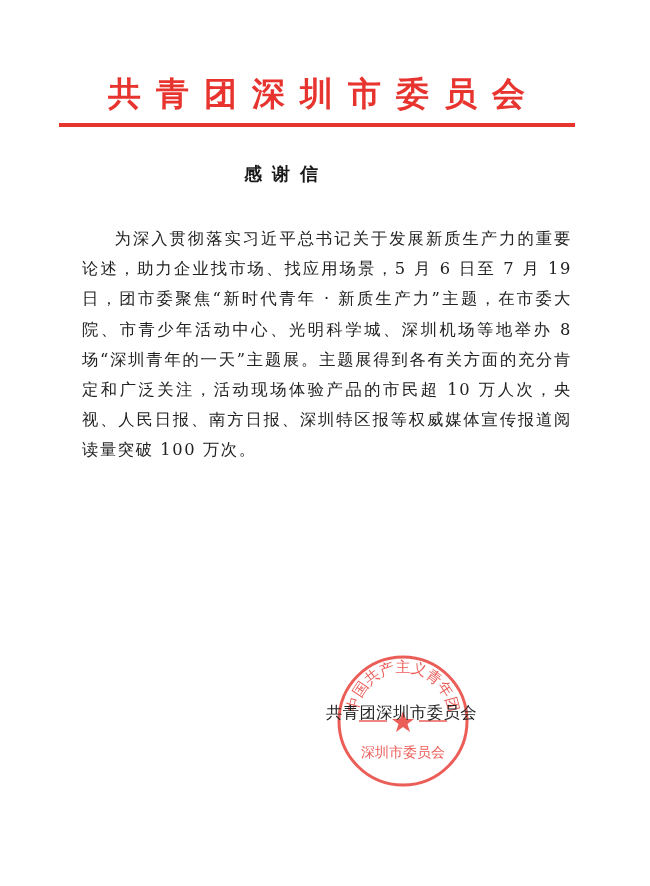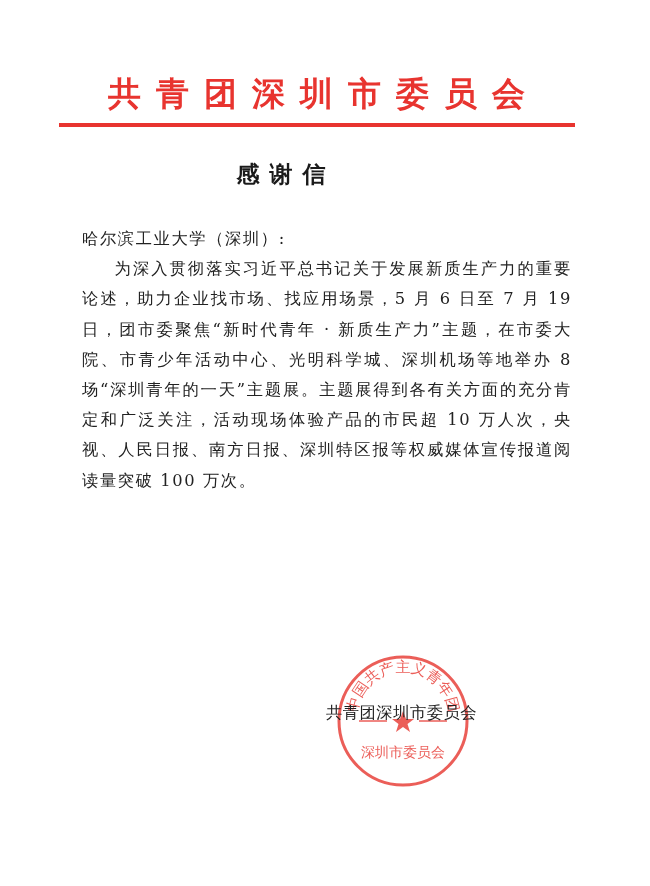--- a/index.html
+++ b/index.html
@@ -39,21 +39,21 @@
       background: #e8342f;
     }
     .letter-title {
       position: absolute;
       left: 0;
       top: 158px;
       width: 562px;
       text-align: center;
       font-family: "DejaVu Sans", "Liberation Sans", sans-serif;
       font-weight: bold;
-      font-size: 23px;
+      font-size: 18px;
       letter-spacing: 10px;
       text-indent: 10px;
       color: #1a1a1a;
       line-height: 32px;
     }
     .letter-body {
       position: absolute;
       left: 82px;
       top: 224px;
       width: 490px;
@@ -101,21 +101,20 @@
   </style>
 </head>
 <body>
 
 <div class="header-title">共青团深圳市委员会</div>
 <div class="header-rule"></div>
 
 <div class="letter-title">感谢信</div>
 
 <div class="letter-body">
-  <p class="salutation">哈尔滨工业大学（深圳）:</p>
   <p class="para">为深入贯彻落实习近平总书记关于发展新质生产力的重要论述，助力企业找市场、找应用场景，5 月 6 日至 7 月 19 日，团市委聚焦“新时代青年 · 新质生产力”主题，在市委大院、市青少年活动中心、光明科学城、深圳机场等地举办 8 场“深圳青年的一天”主题展。主题展得到各有关方面的充分肯定和广泛关注，活动现场体验产品的市民超 10 万人次，央视、人民日报、南方日报、深圳特区报等权威媒体宣传报道阅读量突破 100 万次。</p>
 </div>
 
 <svg class="seal" viewBox="0 0 136 136" xmlns="http://www.w3.org/2000/svg">
   <defs>
     <path id="sealTopArc" d="M 24 78 A 46 46 0 1 1 112 78"></path>
     <path id="sealBottomArc" d="M 30 98 A 50 50 0 0 0 106 98"></path>
   </defs>
   <circle cx="68" cy="68" r="64" fill="none" stroke="#e8423c" stroke-width="3"></circle>
   <text font-family="DejaVu Serif, serif" font-size="15" fill="#e8423c">

